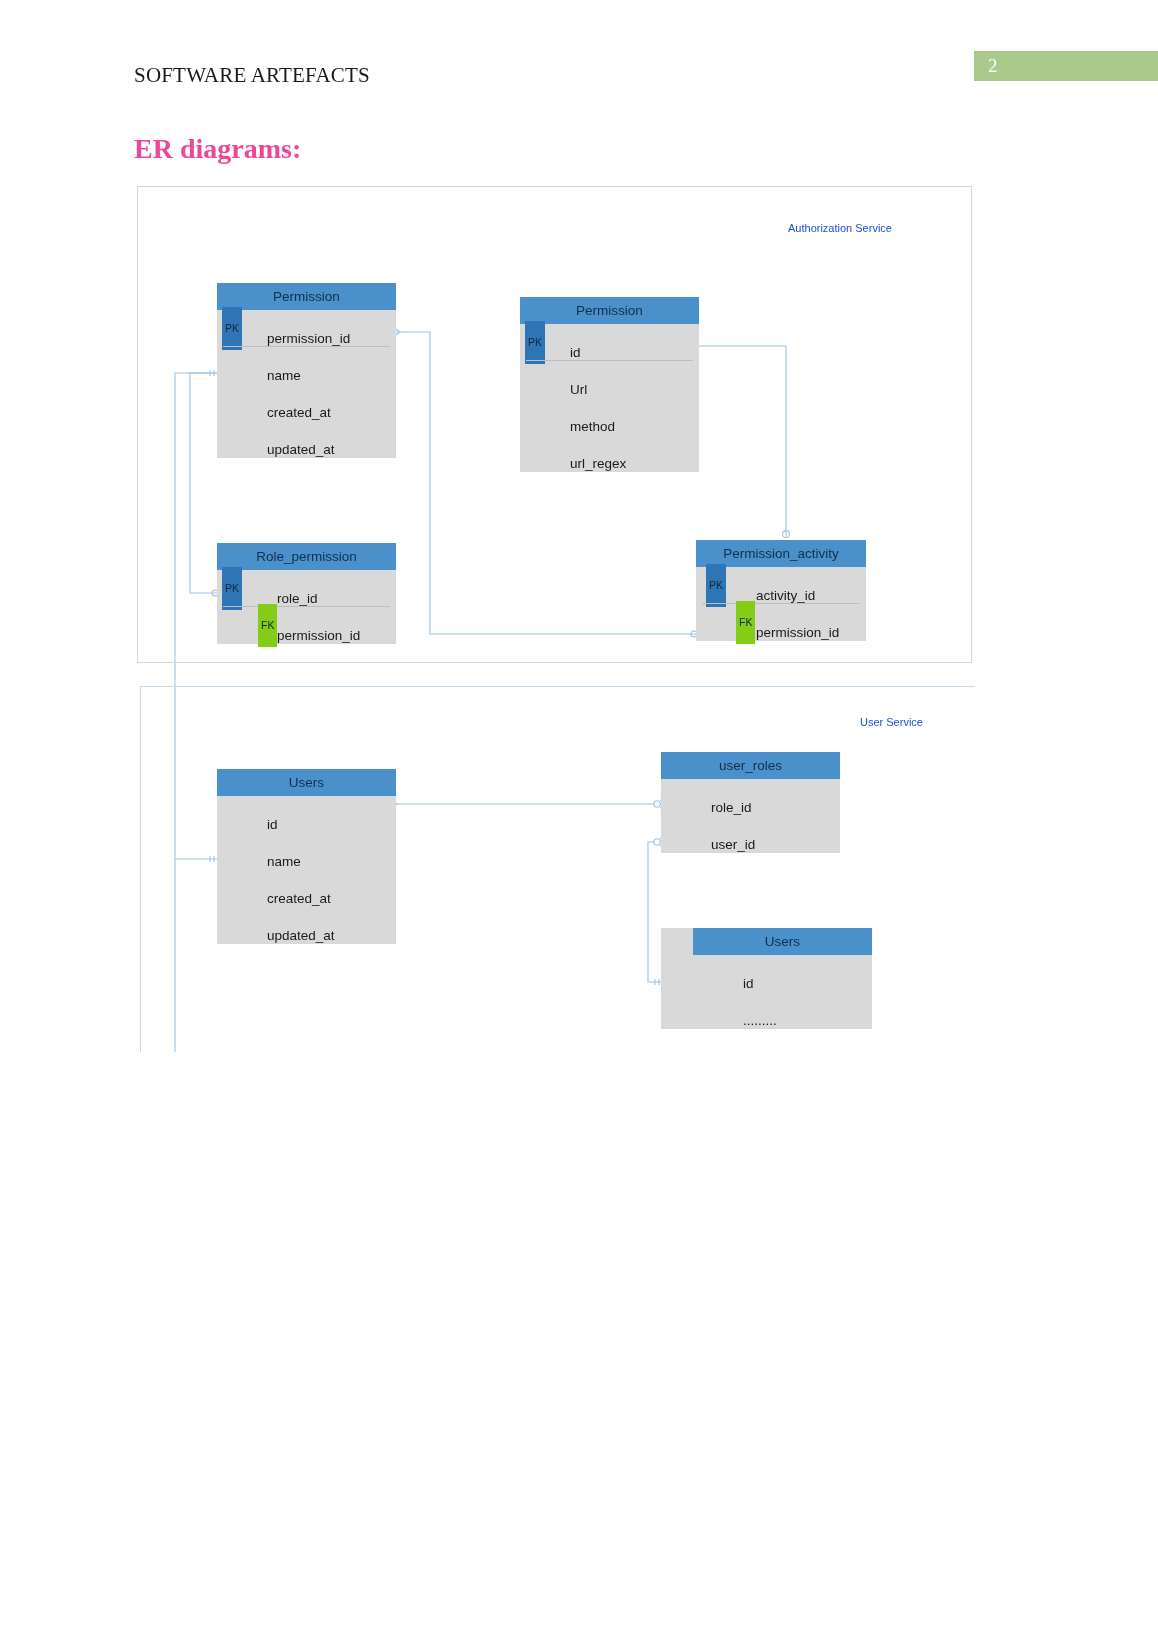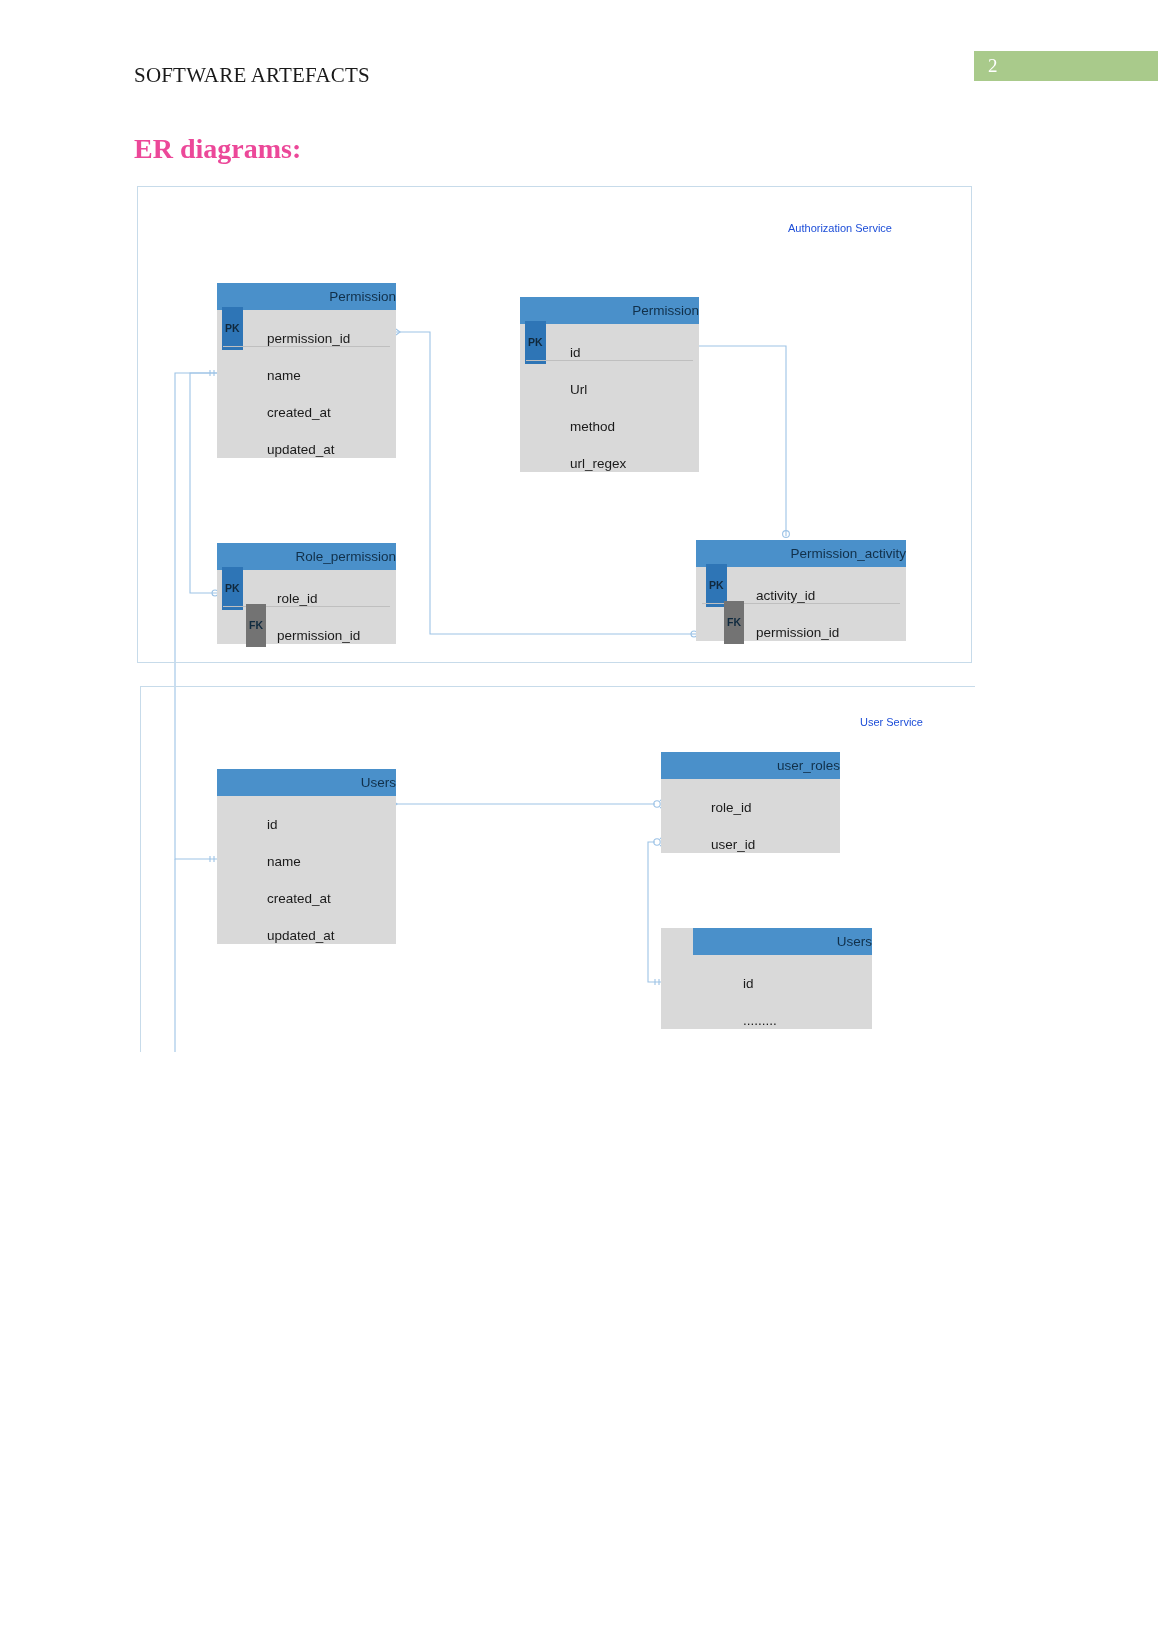--- a/index.html
+++ b/index.html
@@ -84,21 +84,21 @@
   .entity {
     position: absolute;
     width: 179px;
     background: #D9D9D9;
     box-shadow: 0 0 0 0 transparent;
   }
   .entity-header {
     background: #4A90CA;
     color: #11304a;
     font-size: 13.5px;
-    text-align: right;
+    text-align: center;
     height: 27px;
     line-height: 27px;
     box-sizing: border-box;
   }
   .entity-body { padding: 0; }
   .entity-row {
     position: relative;
     height: 37px;
     display: flex;
     align-items: center;
@@ -108,41 +108,41 @@
     content: "";
     position: absolute;
     left: 6px; right: 6px; bottom: 0;
     height: 1px;
     background: #BFBFBF;
   }
   .key-badge {
     position: absolute;
     left: 5px;
     font-size: 10.5px;
-    font-weight: bold;
+    font-weight: normal;
     color: #12293d;
     padding: 15px 3px;
     line-height: 13px;
   }
   .key-badge.pk { background: #2E75B6; color: #10283c; }
-  .key-badge.fk { background: #737373; color: #0f2a3f; }
+  .key-badge.fk { background: #84cc16; color: #0f2a3f; margin-left: 12px; }
   .field-label {
     font-size: 13.5px;
     color: #1a1a1a;
     padding-left: 50px;
     white-space: nowrap;
     margin-top: 20px;
   }
   .field-label.indent-wide { padding-left: 60px; }
 
   
   #entity-permission          { left: 217px; top: 283px; }
   #entity-activities          { left: 520px; top: 297px; }
   #entity-role-permission     { left: 217px; top: 543px; }
-  #entity-permission-activity { left: 696px; top: 540px; width: 210px; }
+  #entity-permission-activity { left: 696px; top: 540px; width: 170px; }
   #entity-roles               { left: 217px; top: 769px; }
   #entity-user-roles          { left: 661px; top: 752px; }
   #entity-users               { left: 661px; top: 928px; padding-left: 32px; }
 </style>
 </head>
 <body>
 
 <div class="page-number-badge">2</div>
 
 <div class="doc-title">SOFTWARE ARTEFACTS</div>

